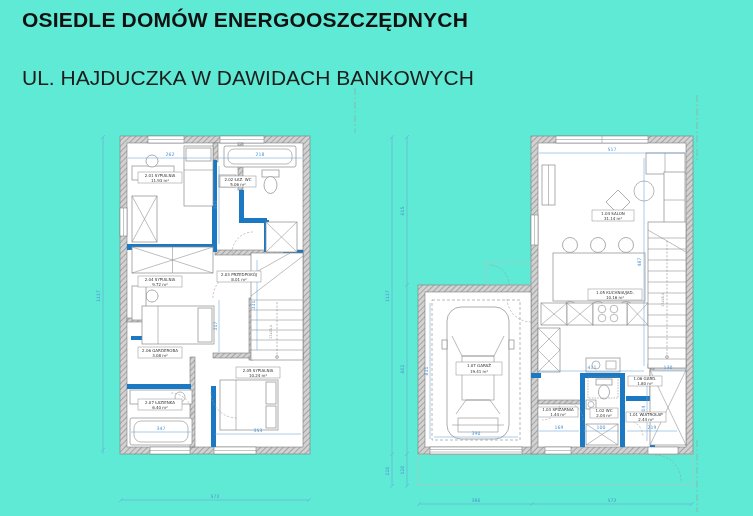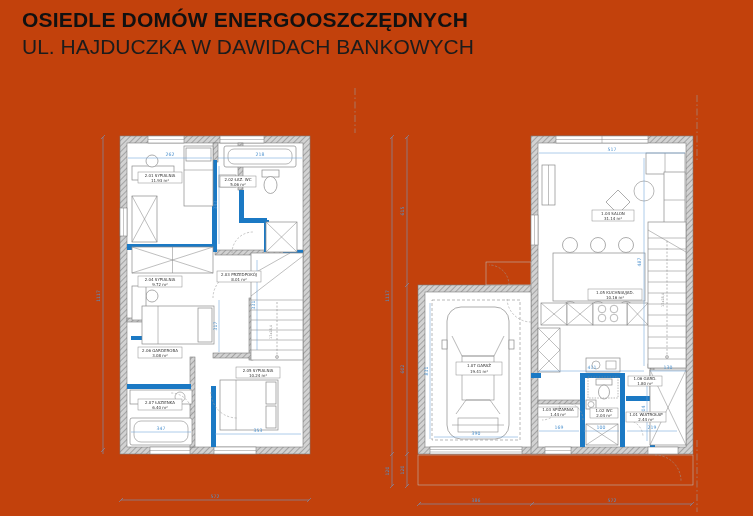--- a/index.html
+++ b/index.html
@@ -1,20 +1,20 @@
 <!DOCTYPE html>
 <html><head>
 <meta charset="utf-8">
 <style>
   html,body{margin:0;padding:0;background:#ffffff;}
-  .canvas{position:relative;width:753px;height:516px;background:#c2410c;overflow:hidden;
+  .canvas{position:relative;width:753px;height:516px;background:#5eead4;overflow:hidden;
           font-family:"Liberation Sans",sans-serif;}
   .title-block{position:absolute;left:22px;top:6px;color:#111;}
   .title-line1{font-size:21px;font-weight:bold;letter-spacing:.2px;line-height:27px;white-space:nowrap;}
-  .title-line2{font-size:21px;font-weight:normal;color:#1c1c1c;line-height:27px;white-space:nowrap;}
+  .title-line2{font-size:21px;font-weight:normal;color:#1c1c1c;line-height:27px;white-space:nowrap;margin-top:31px;}
   svg{position:absolute;left:0;top:0;}
   .wall{fill:url(#hatch);stroke:#7d7d7d;stroke-width:.6;}
   .room{fill:#ffffff;stroke:#7d7d7d;stroke-width:.6;}
   .blue{fill:#1b79c4;stroke:none;}
   .fur{fill:#ffffff;stroke:#8a8a8a;stroke-width:.7;}
   .furl{fill:none;stroke:#8a8a8a;stroke-width:.6;}
   .dim{stroke:#6aa3d8;stroke-width:.55;fill:none;}
   .dimt{fill:#4f93cf;font-size:4.6px;font-family:"DejaVu Sans",sans-serif;text-anchor:middle;}
   .lbl{fill:#333;font-size:4px;font-family:"DejaVu Sans",sans-serif;text-anchor:middle;}
   .lblbox{fill:#ffffff;stroke:#8a8a8a;stroke-width:.5;}

